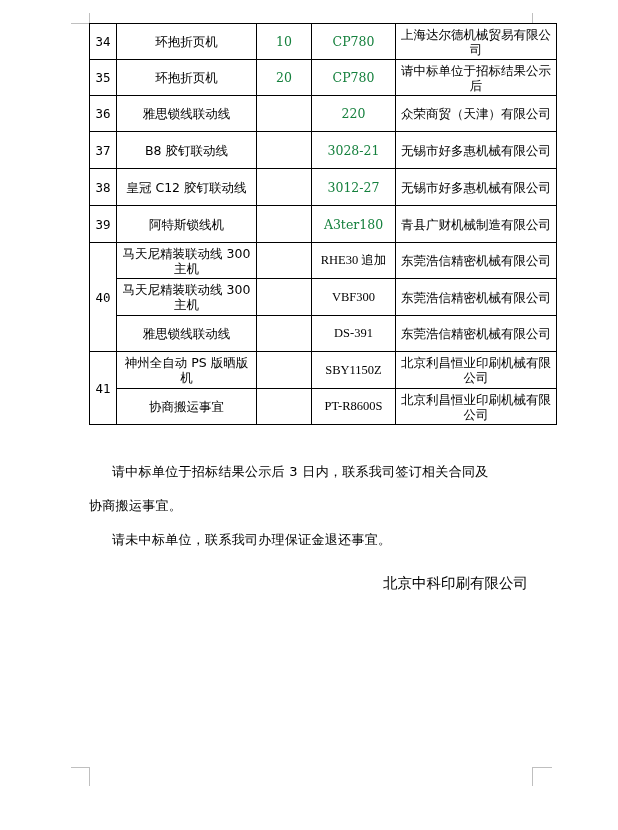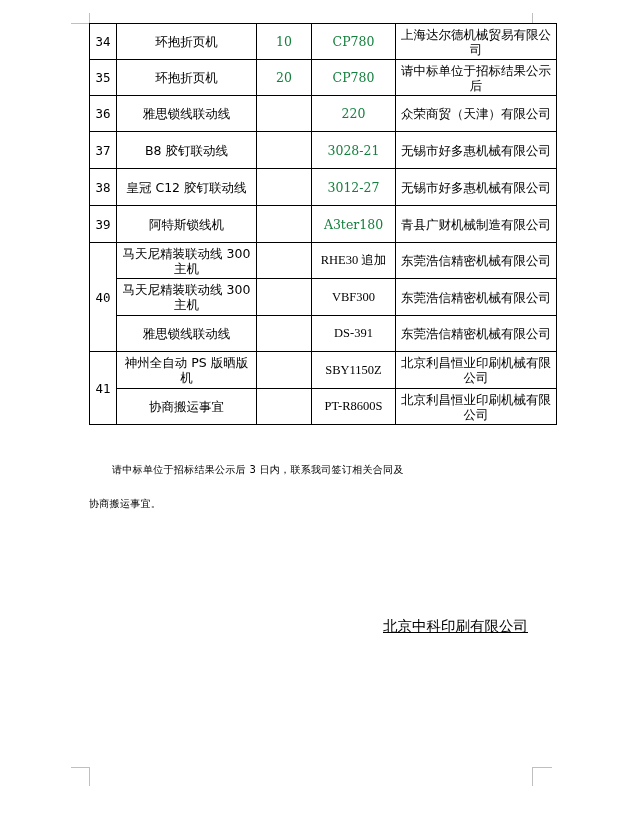--- a/index.html
+++ b/index.html
@@ -8,21 +8,21 @@
   .page { position: absolute; left: 0; top: 0; width: 618px; height: 830px; background: #fff; }
   .mark { position: absolute; background: #bfbfbf; }
   table.bid { position: absolute; left: 89px; top: 23px; border-collapse: collapse;
               table-layout: fixed; width: 467px; }
   table.bid td { border: 1px solid #000; text-align: center; vertical-align: middle;
                  font-size: 12.5px; line-height: 15px; padding: 0 2px; overflow: hidden; }
   td.num { font-family: "DejaVu Sans Mono", "Liberation Mono", monospace; font-size: 12px; }
   td.serif { font-family: "DejaVu Serif", "Liberation Serif", serif; color: #15803d; font-size: 12px; }
   td.mono { font-family: Liberation Serif, serif; font-size: 11.5px; }
   td.company { font-size: 12.5px; }
-  .para { position: absolute; font-size: 10px; letter-spacing: 0.3px; white-space: nowrap; }
+  .para { position: absolute; font-size: 13px; letter-spacing: 0.3px; white-space: nowrap; }
   .sig { position: absolute; font-size: 14.5px; white-space: nowrap; }
 </style>
 </head>
 <body>
 
 <div class="page">
 
   <div class="mark" style="left:89px;top:13px;width:1px;height:10px;"></div>
   <div class="mark" style="left:71px;top:23px;width:18px;height:1px;"></div>
   <div class="mark" style="left:532px;top:13px;width:1px;height:10px;"></div>
@@ -113,15 +113,16 @@
         <td>协商搬运事宜</td>
         <td></td>
         <td class="mono">PT-R8600S</td>
         <td class="company">北京利昌恒业印刷机械有限公司</td>
       </tr>
     </tbody>
   </table>
 
   <div class="para" style="left:112px;top:463px;">请中标单位于招标结果公示后 3 日内，联系我司签订相关合同及</div>
   <div class="para" style="left:89px;top:497px;">协商搬运事宜。</div>
+  <div class="para" style="left:112px;top:531px;">请未中标单位，联系我司办理保证金退还事宜。</div>
 
-  <div class="sig" style="left:383px;top:617px;text-decoration:underline;">北京中科印刷有限公司</div>
+  <div class="sig" style="left:383px;top:574px;">北京中科印刷有限公司</div>
 </div>
 
 </body></html>

